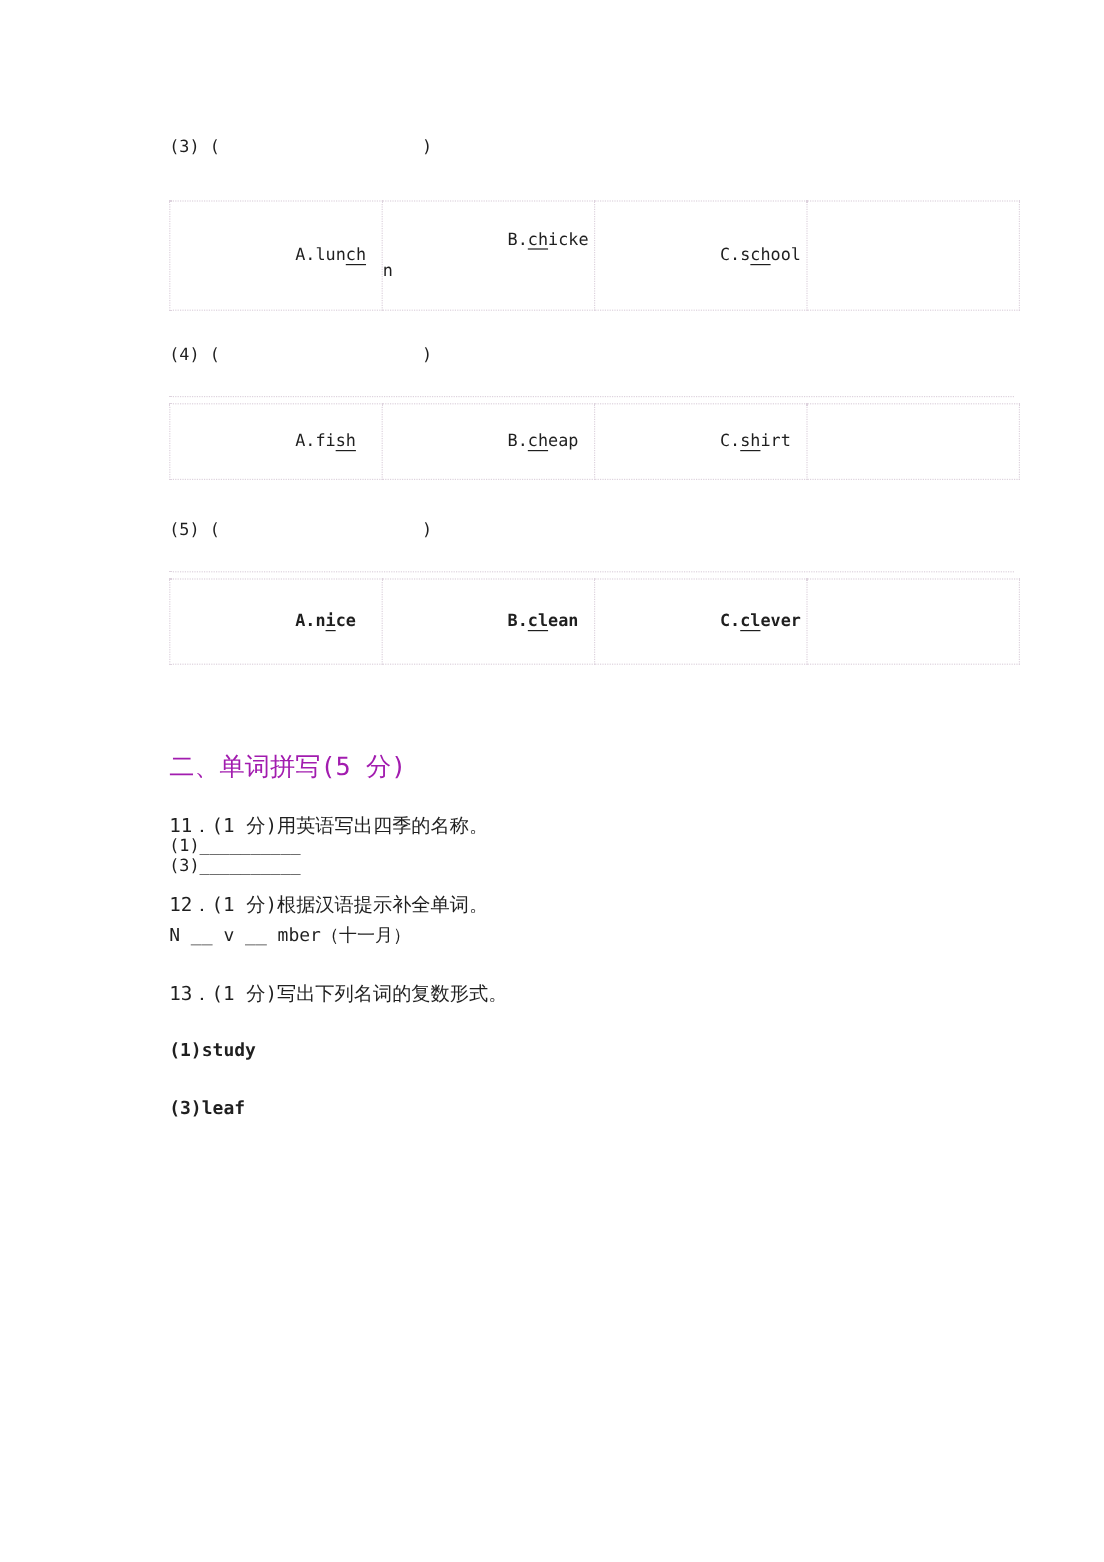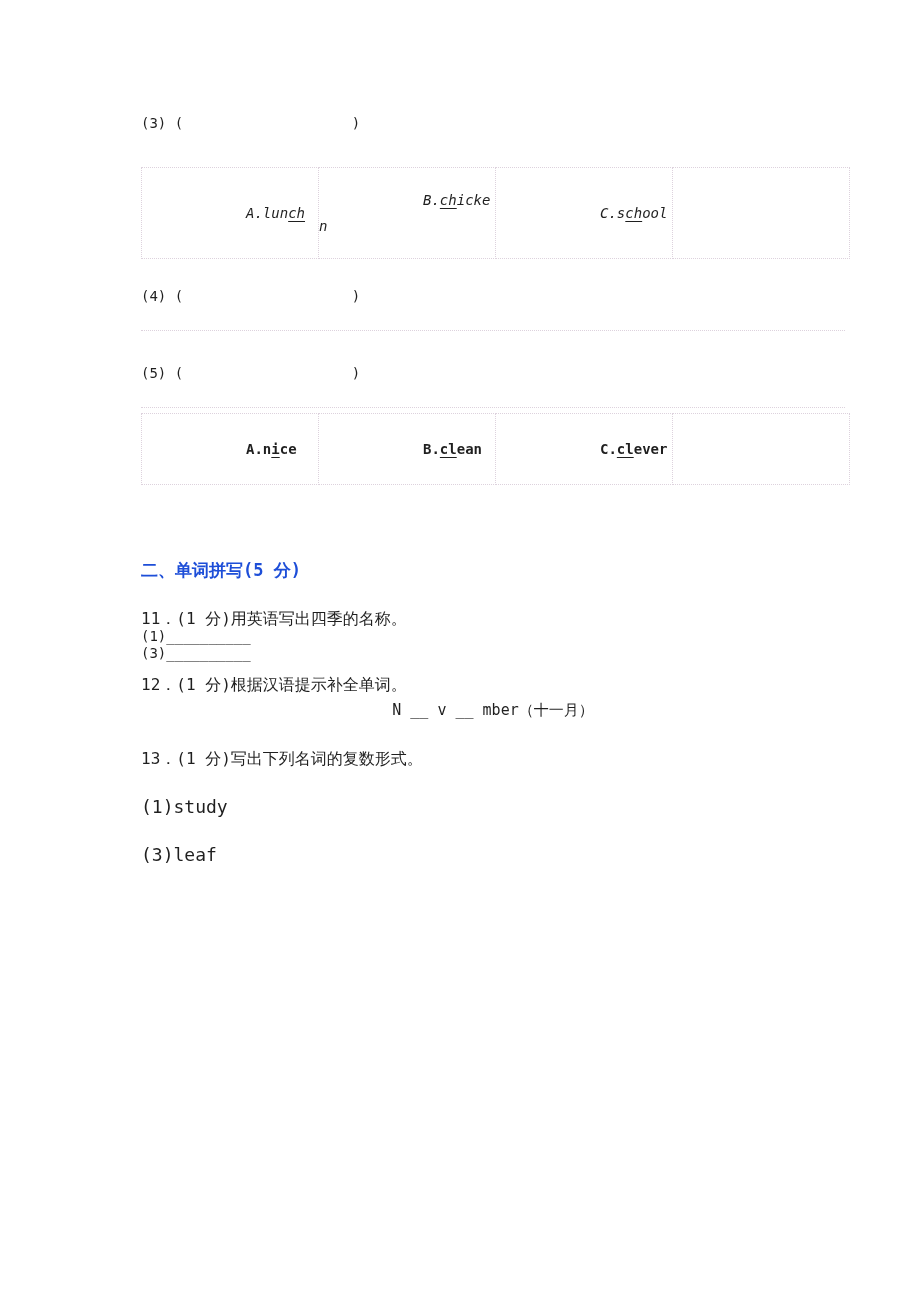--- a/index.html
+++ b/index.html
@@ -34,42 +34,42 @@
     width: 176px;
     border: 1px dotted #ddd2dd;
     vertical-align: middle;
     font-size: 14px;
     line-height: 26px;
     padding: 0;
     text-indent: 104px;
     word-break: break-all;
     color: #1f1f1f;
   }
-  table.t3 { margin-top: 36px; font-style: italic; }
+  table.t3 { margin-top: 36px; }
   table.t3 td { height: 90px; }
   table.t4 td { height: 62px; }
   table.t5 td { height: 70px; font-weight: bold; }
   .head-q4 { margin-top: 29px; }
   .head-q5 { margin-top: 34px; }
   td u { text-decoration: underline; text-underline-offset: 3px; }
 
   
   .sec-heading {
     margin-top: 75px;
-    font-size: 17px; line-height: 20px;
-    font-weight: bold;
-    color: #1d4ed8;
+    font-size: 21px; line-height: 20px;
+    font-weight: normal;
+    color: #a21caf;
   }
   .q-text { font-size: 16px; line-height: 18px; }
   .q11-text { margin-top: 30px; }
   .blank-row { font-size: 14px; line-height: 17px; white-space: pre; }
   .q12-text { margin-top: 14px; }
-  .word-line { margin-top: 8px; font-size: 15px; line-height: 17px; white-space: pre; text-align: center; }
+  .word-line { margin-top: 8px; font-size: 15px; line-height: 17px; white-space: pre; }
   .q13-text { margin-top: 31px; }
-  .plural-row { font-size: 18px; line-height: 17px; white-space: pre; }
+  .plural-row { font-size: 15px; line-height: 17px; white-space: pre; font-weight: bold; }
   .plural-0 { margin-top: 30px; }
   .plural-1, .plural-2 { margin-top: 31px; }
 </style>
 </head>
 <body>
 
 <div class="page">
 
   <div class="q-head">(3) (                    )</div>
   <table class="opt-table t3">
@@ -78,20 +78,30 @@
       <td><span>A.lun</span><u>ch</u><span></span></td>
       <td><span>B.</span><u>ch</u><span>icken</span></td>
       <td><span>C.s</span><u>ch</u><span>ool</span></td>
       <td></td>
     </tr>
   </tbody>
     </table>
 
   <div class="q-head head-q4">(4) (                    )</div>
   <div class="topline"></div>
+  <table class="opt-table t4">
+    <tbody>
+        <tr>
+      <td><span>A.fi</span><u>sh</u><span></span></td>
+      <td><span>B.</span><u>ch</u><span>eap</span></td>
+      <td><span>C.</span><u>sh</u><span>irt</span></td>
+      <td></td>
+    </tr>
+  </tbody>
+    </table>
 
   <div class="q-head head-q5">(5) (                    )</div>
   <div class="topline"></div>
   <table class="opt-table t5">
     <tbody>
         <tr>
       <td><span>A.n</span><u>i</u><span>ce</span></td>
       <td><span>B.</span><u>cl</u><span>ean</span></td>
       <td><span>C.</span><u>cl</u><span>ever</span></td>
       <td></td>

